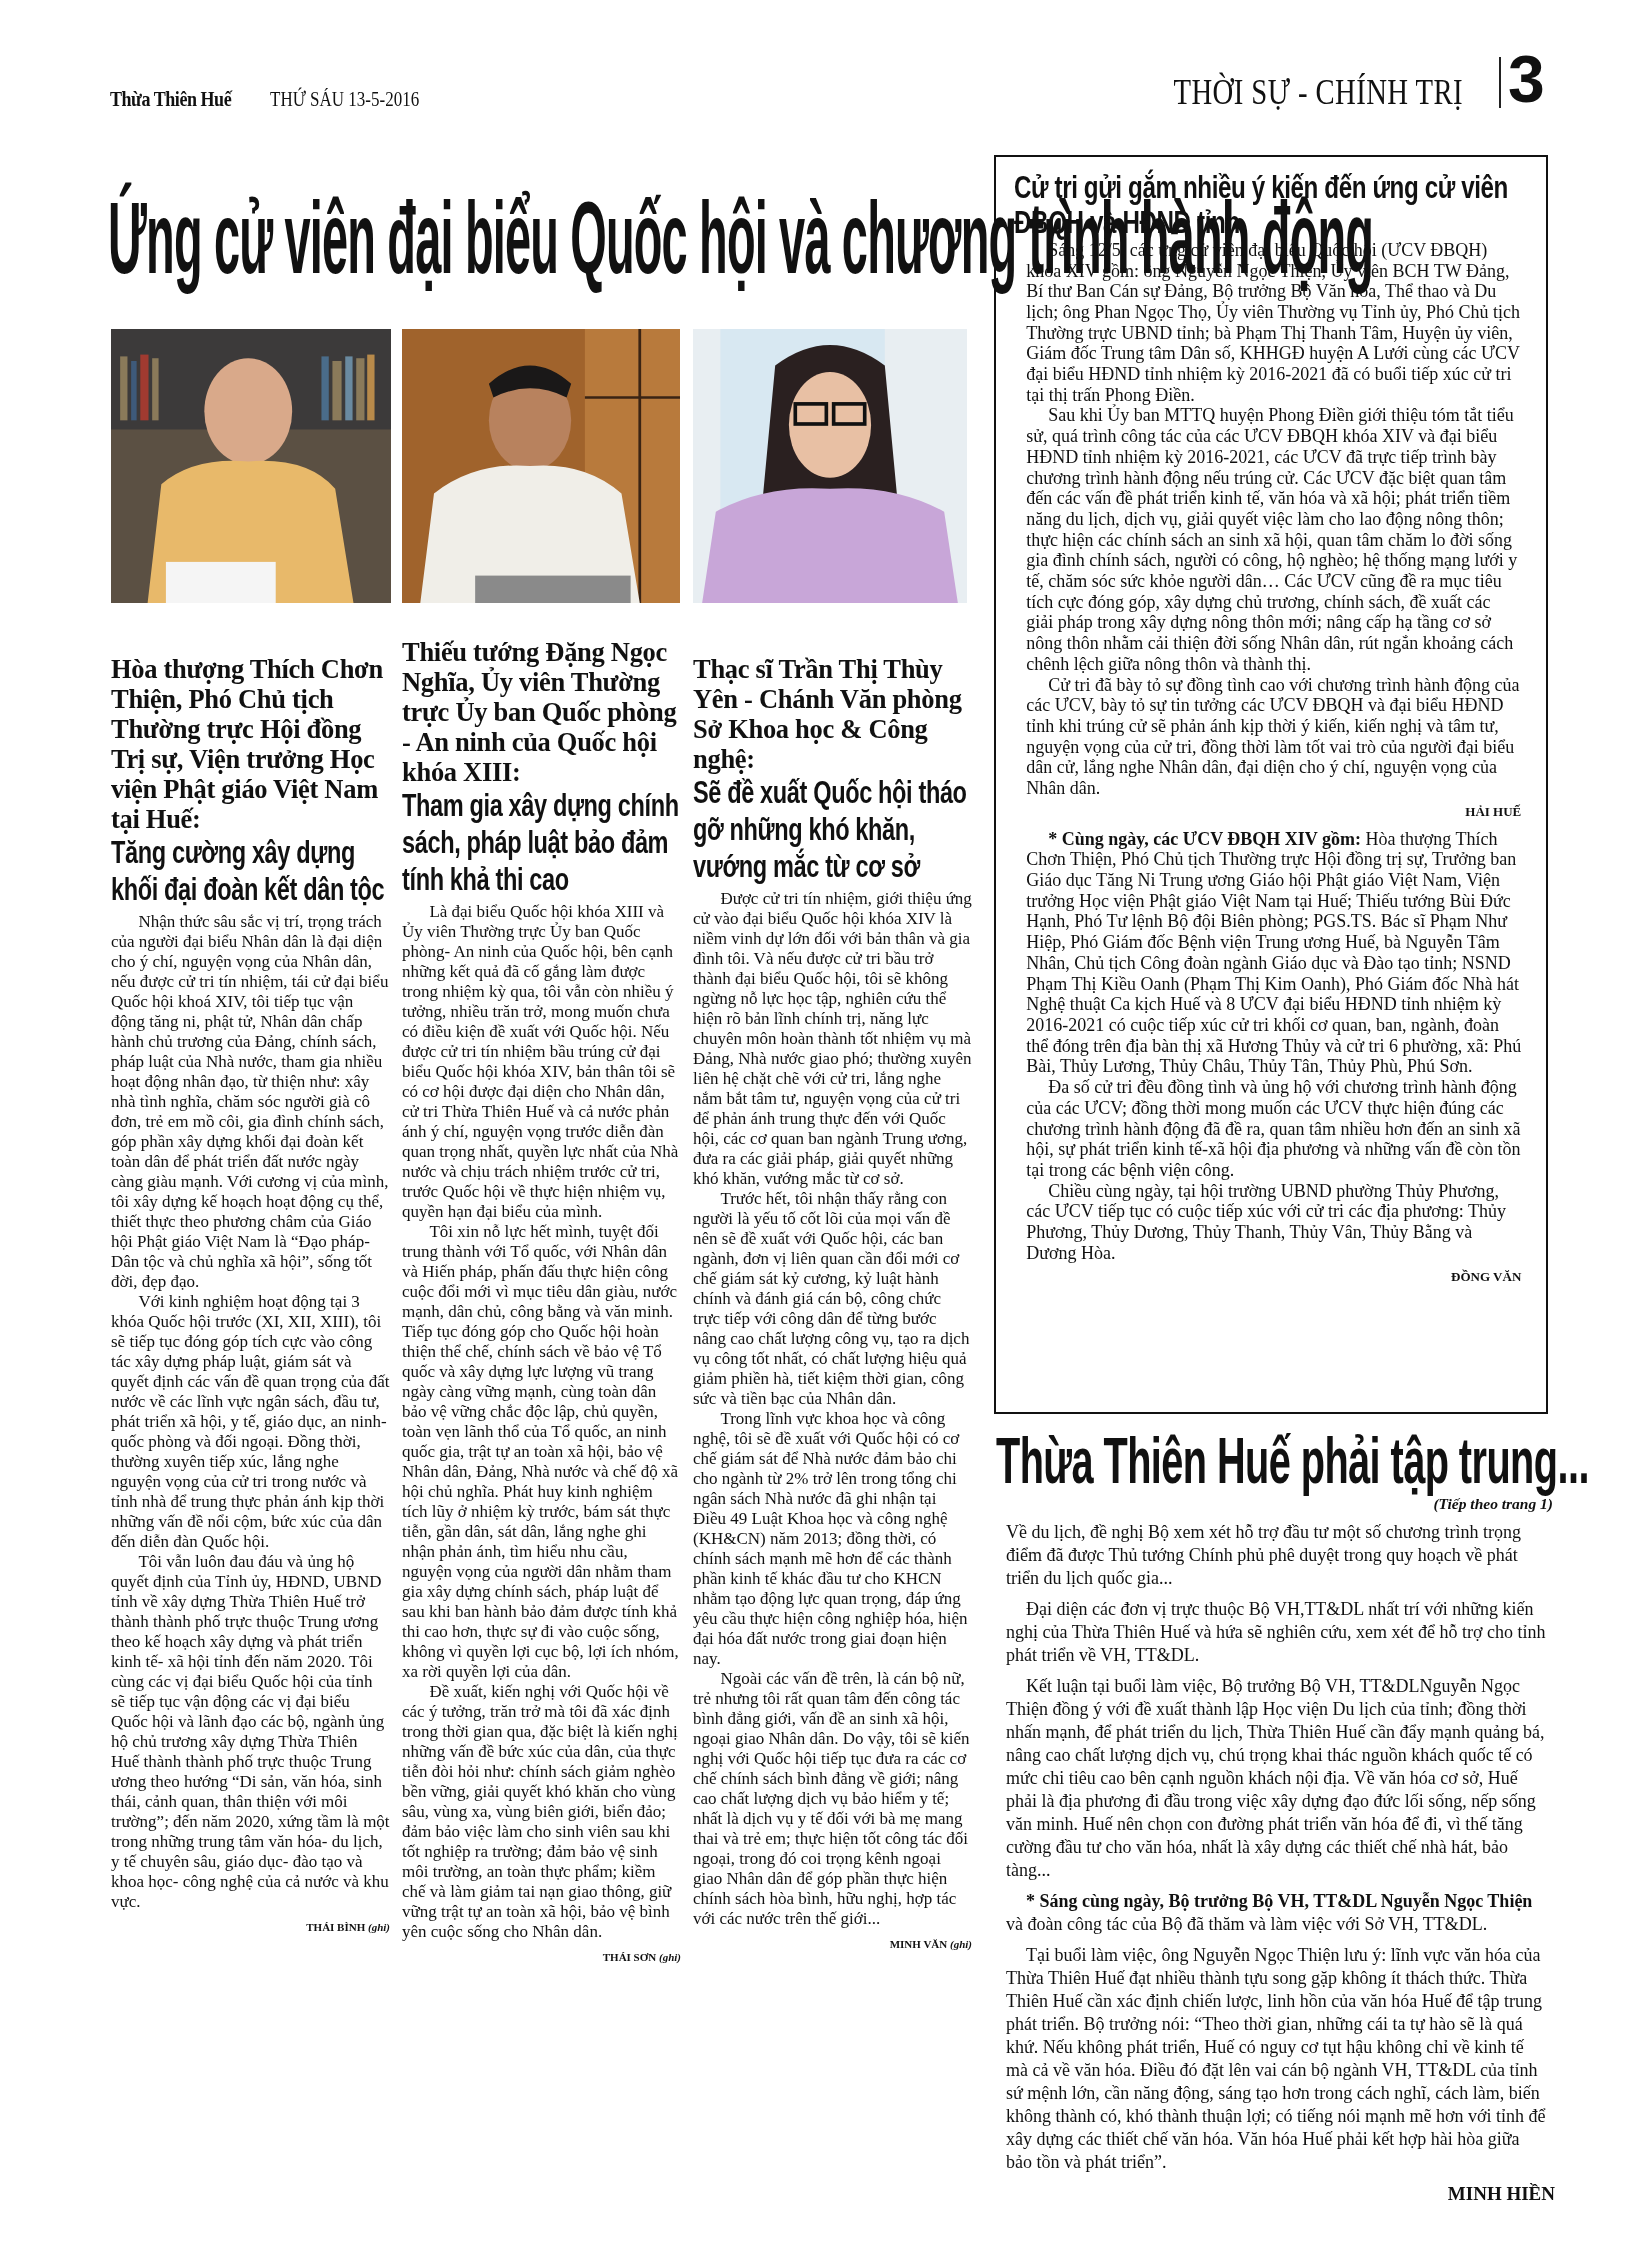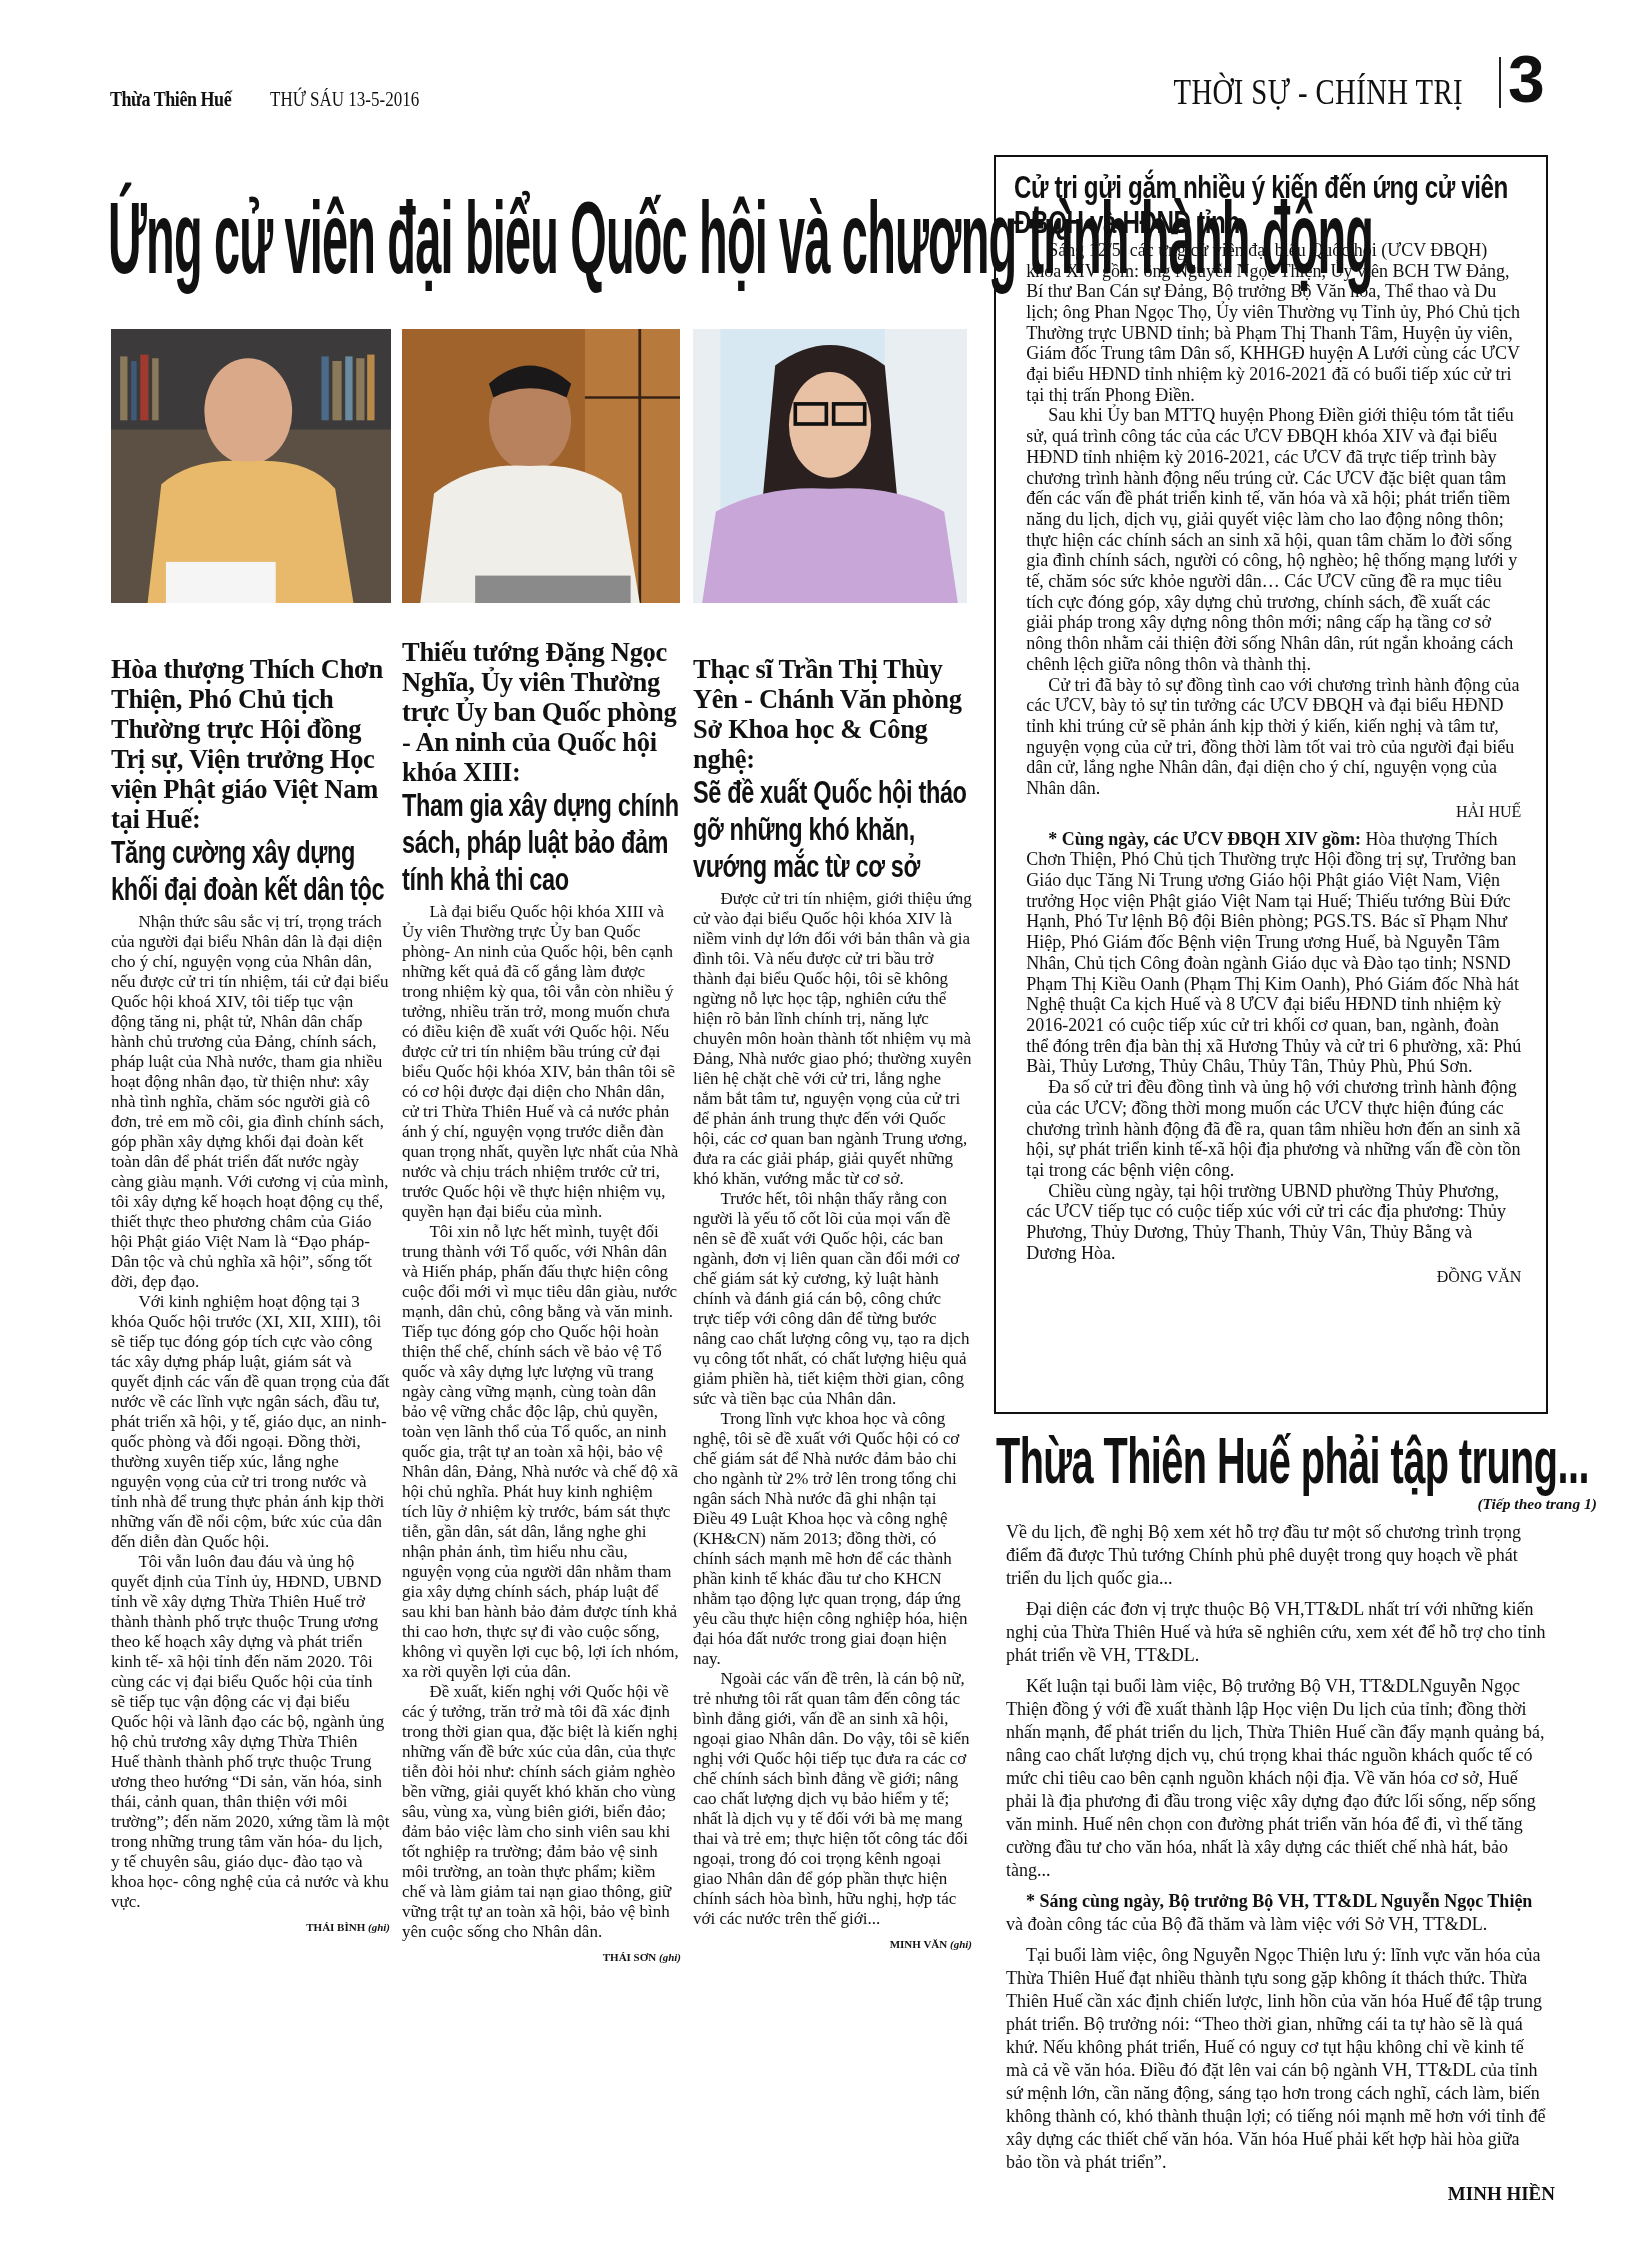--- a/index.html
+++ b/index.html
@@ -22,24 +22,24 @@
   .subhead { font-family:"Liberation Sans", sans-serif; font-weight:bold; font-size:31px; line-height:37px; transform:scaleX(0.76); transform-origin:left; width:365px; margin-bottom:3.7px; letter-spacing:-0.5px; }
   .col p { margin:0; text-indent:27.4px; }
   .byline { text-align:right; font-weight:bold; font-size:11px; margin-top:5.5px; }
   .byline i { font-weight:bold; }
   
   .box { left:994px; top:155px; width:554px; height:1259px; border:2.7px solid #111; box-sizing:border-box; }
   .box-inner { position:absolute; left:18.3px; top:12.8px; width:507px; }
   .box-title { font-family:"Liberation Sans", sans-serif; font-weight:bold; font-size:31px; line-height:35px; transform:scaleX(0.78); transform-origin:left; width:653px; letter-spacing:-0.5px; }
   .rtext { font-size:18px; line-height:20.7px;margin-left:12px; }
   .rtext p { margin:0; text-indent:22px; }
-  .rtext .by { text-align:right; font-weight:normal; font-size:16px; margin:3.7px 0 5.5px; text-indent:0; }
+  .rtext .by { text-align:right; font-weight:bold; font-size:13px; margin:3.7px 0 5.5px; text-indent:0; }
   
   .ttt-title { left:996px; top:1425px; font-family:"Liberation Sans", sans-serif; font-weight:bold; font-size:64px; line-height:73px; white-space:nowrap; transform:scaleX(0.62); transform-origin:left; letter-spacing:-0.9px; }
-  .ttt-cont { left:1040px; top:1495px; width:557px; text-align:right; font-style:italic; font-weight:bold; font-size:15.5px; }
+  .ttt-cont { left:996px; top:1495px; width:557px; text-align:right; font-style:italic; font-weight:bold; font-size:15.5px; }
   .ttt-body { left:998px; top:1513px; width:557px; font-size:18px; line-height:23px; }
   .ttt-body p { margin:8px; text-indent:20px; }
   .ttt-body .by { text-align:right; font-weight:bold; font-size:19px; margin-top:7.3px; text-indent:0; }
   .ttt-body b { font-weight:bold; }
 </style>
 </head>
 <body>
 
 <div class="abs hdr-brand">Thừa Thiên Huế</div>
 <div class="abs hdr-date">THỨ SÁU 13-5-2016</div>

